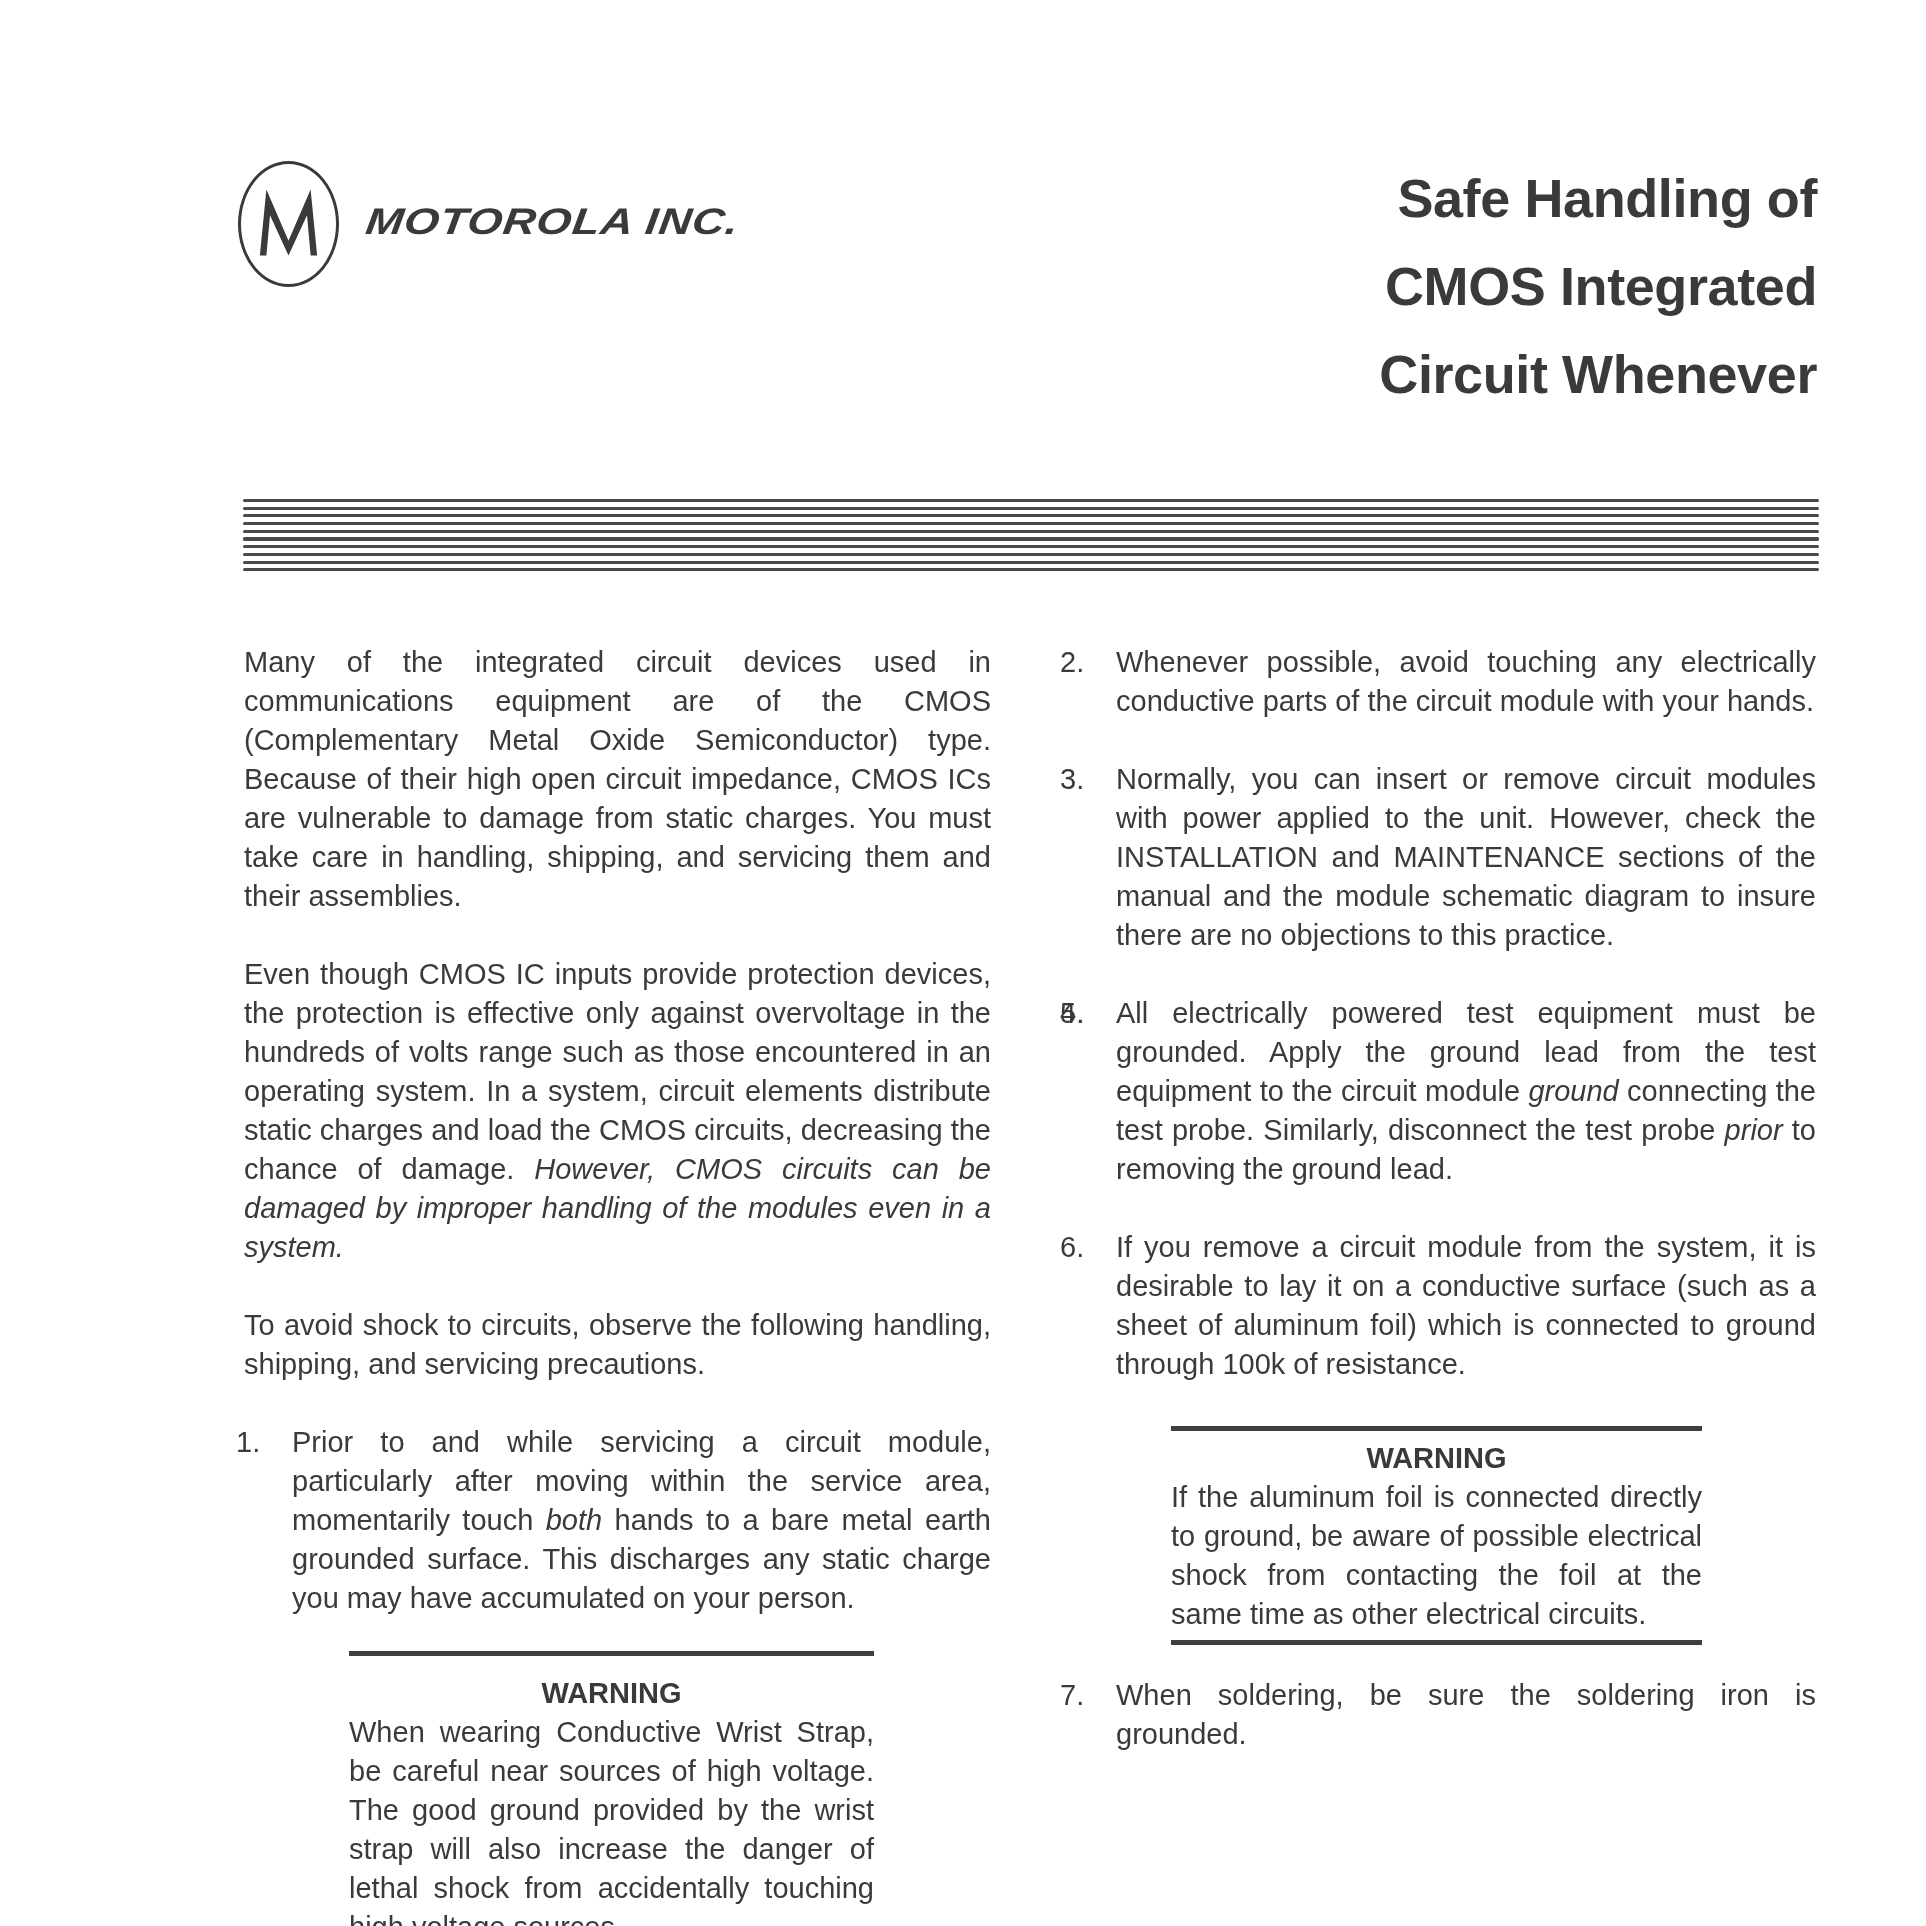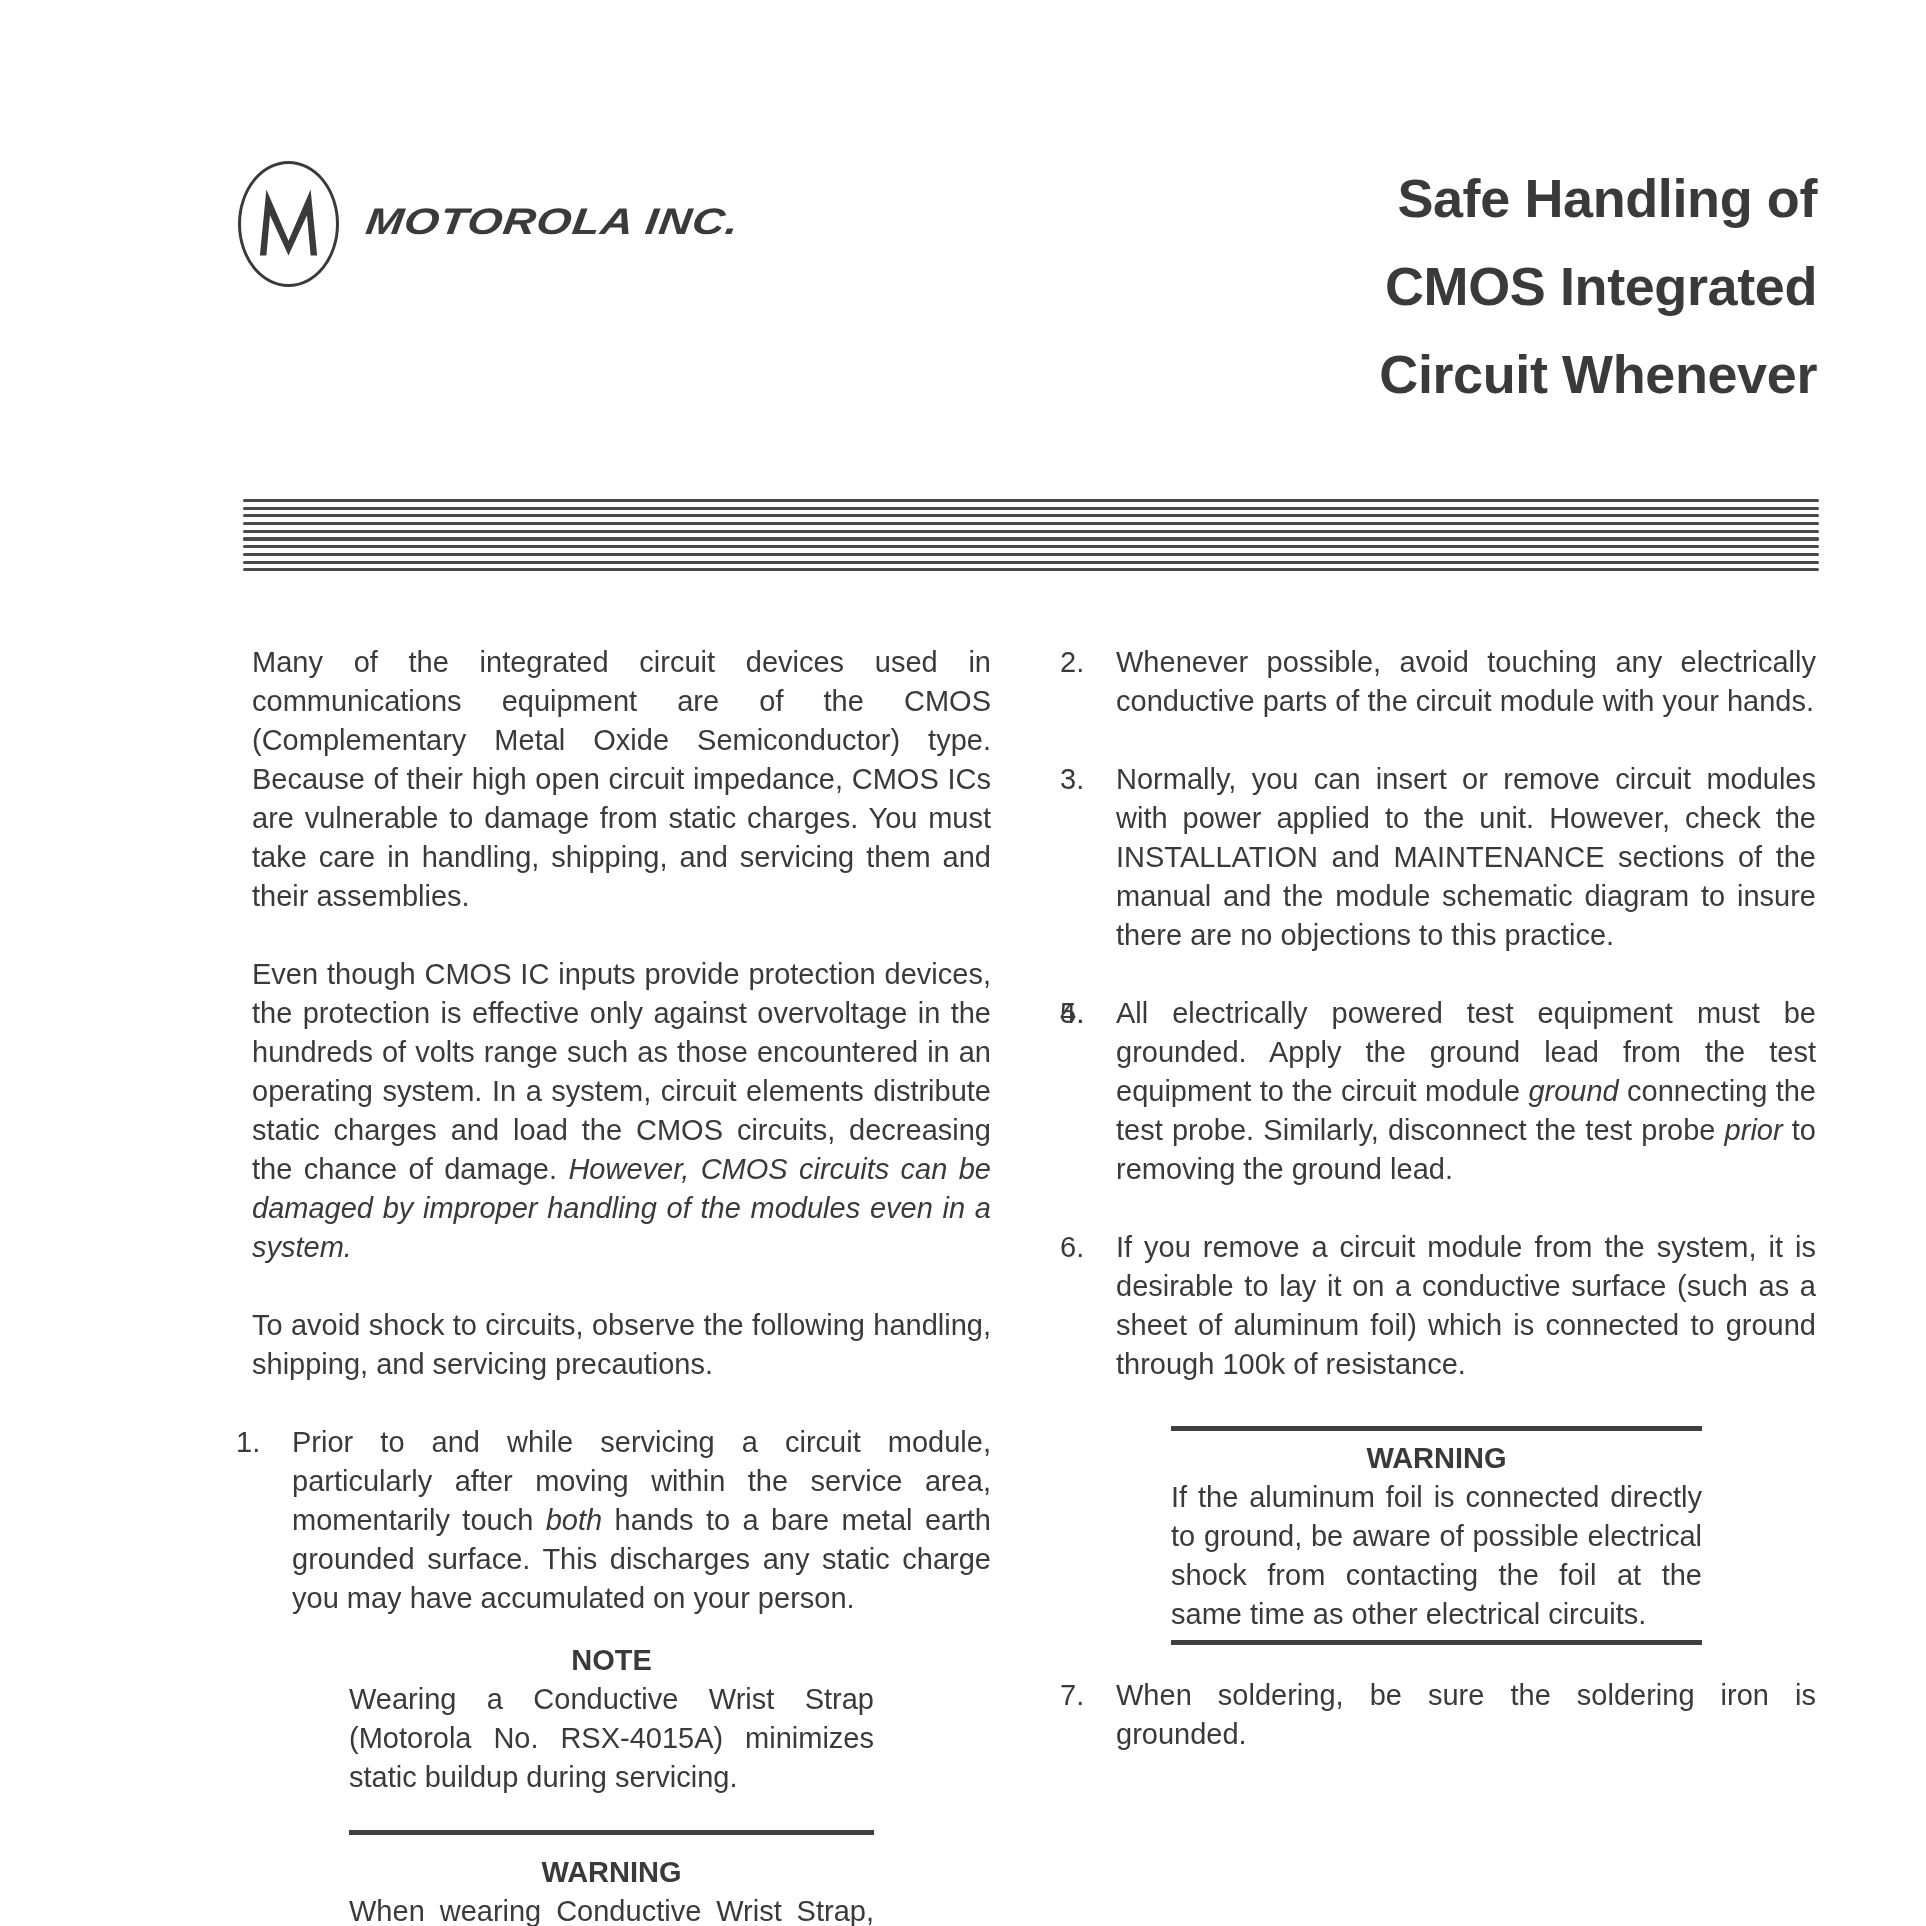--- a/index.html
+++ b/index.html
@@ -18,21 +18,21 @@
                line-height: 88px; color: #3a3a3a; white-space: nowrap; letter-spacing: -0.4px; }
 
   
   .rules { left: 243px; top: 499px; width: 1576px; }
   .rules div { height: 3.1px; background: #4a4a4a; margin-bottom: 4.6px; border-radius: 1.5px; }
 
   
   .col { position: absolute; font-size: 29px; line-height: 39px; text-align: justify; }
   .col-left { left: 236px; top: 643px; width: 755px; }
   .col-right { left: 1060px; top: 643px; width: 756px; }
-  .para { margin: 0 0 39px 16px; }
+  .para { margin: 0 0 39px 8px; }
   .para i, .item i { font-style: italic; }
   .item { position: relative; padding-left: 56px; margin: 0 0 39px 0; }
   .item .num { position: absolute; left: 0; top: 0; }
   .box { position: relative; margin-left: 113px; width: 525px; font-size: 29px; line-height: 39px; text-align: justify; }
   .box-title { text-align: center; font-weight: bold; }
   .rule-thick { height: 5.4px; background: #3f3f3f; }
 </style>
 </head>
 <body>
 
@@ -66,24 +66,20 @@
   <p class="para">Many of the integrated circuit devices used in communications equipment are of the CMOS (Complementary Metal Oxide Semiconductor) type. Because of their high open circuit impedance, CMOS ICs are vulnerable to damage from static charges. You must take care in handling, shipping, and servicing them and their assemblies.</p>
   <p class="para">
     <span>Even though CMOS IC inputs provide protection devices, the protection is effective only against overvoltage in the hundreds of volts range such as those encountered in an operating system. In a system, circuit elements distribute static charges and load the CMOS circuits, decreasing the chance of damage. </span><i>However, CMOS circuits can be damaged by improper handling of the modules even in a system.</i>
   </p>
   <p class="para">To avoid shock to circuits, observe the following handling, shipping, and servicing precautions.</p>
   <div class="item" style="margin-bottom:23px;">
     <span class="num">1.</span>
     <span>Prior to and while servicing a circuit module, particularly after moving within the service area, momentarily touch </span><i>both</i><span> hands to a bare metal earth grounded surface. This discharges any static charge you may have accumulated on your person.</span>
   </div>
 
-  <div class="box" style="margin-left:113px;">
-    <div class="box-title">NOTE</div>
-    <div>Wearing a Conductive Wrist Strap (Motorola No. RSX-4015A) minimizes static buildup during servicing.</div>
-  </div>
   <div class="box" style="margin-top:33px;">
     <div class="rule-thick" style="margin-bottom:17.3px;"></div>
     <div class="box-title">WARNING</div>
     <div>When wearing Conductive Wrist Strap, be careful near sources of high voltage. The good ground provided by the wrist strap will also increase the danger of lethal shock from accidentally touching high voltage sources.</div>
 
   </div>
 </div>
 
 <div class="col col-right">
   <div class="item">

